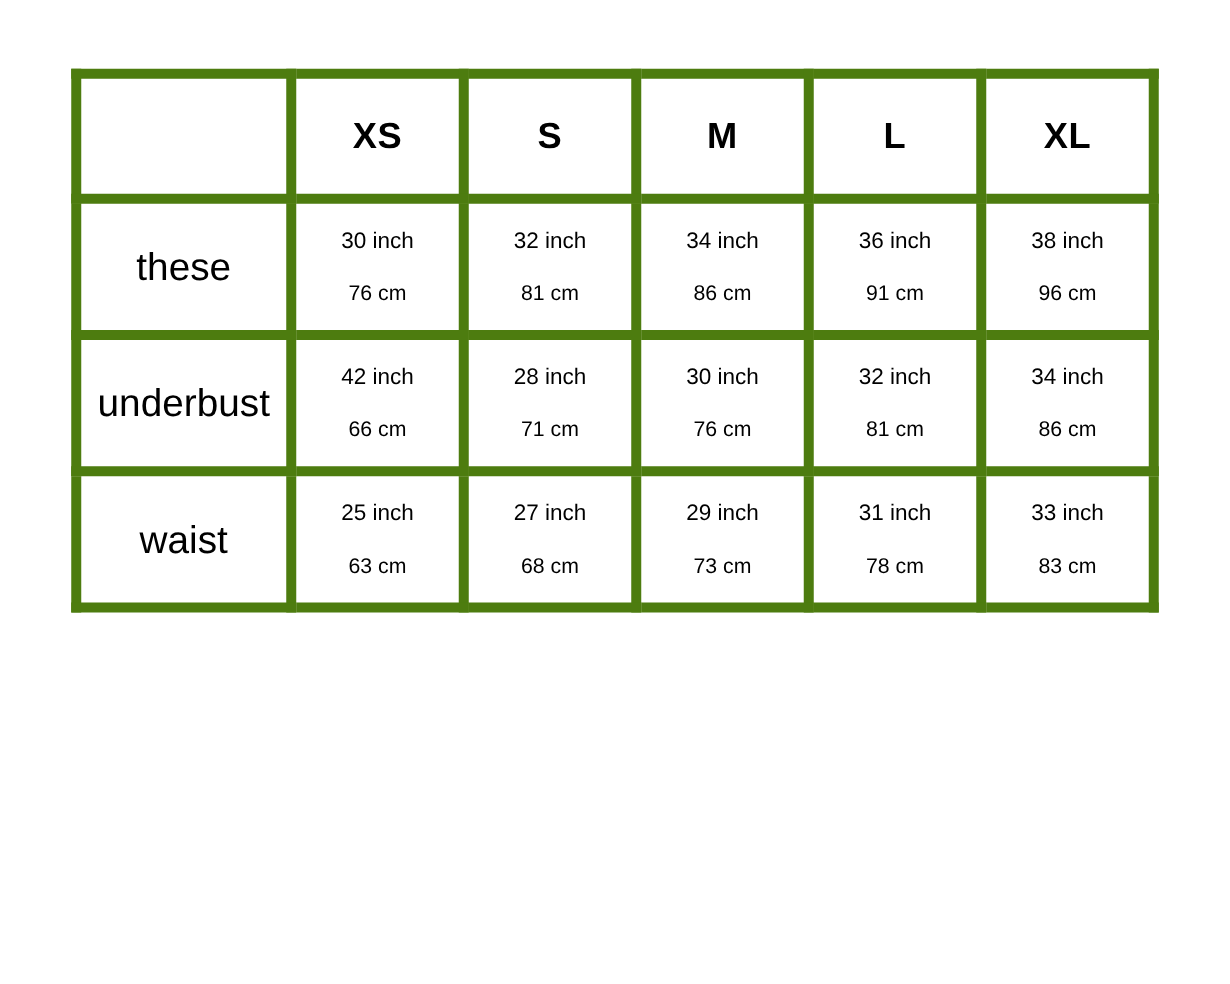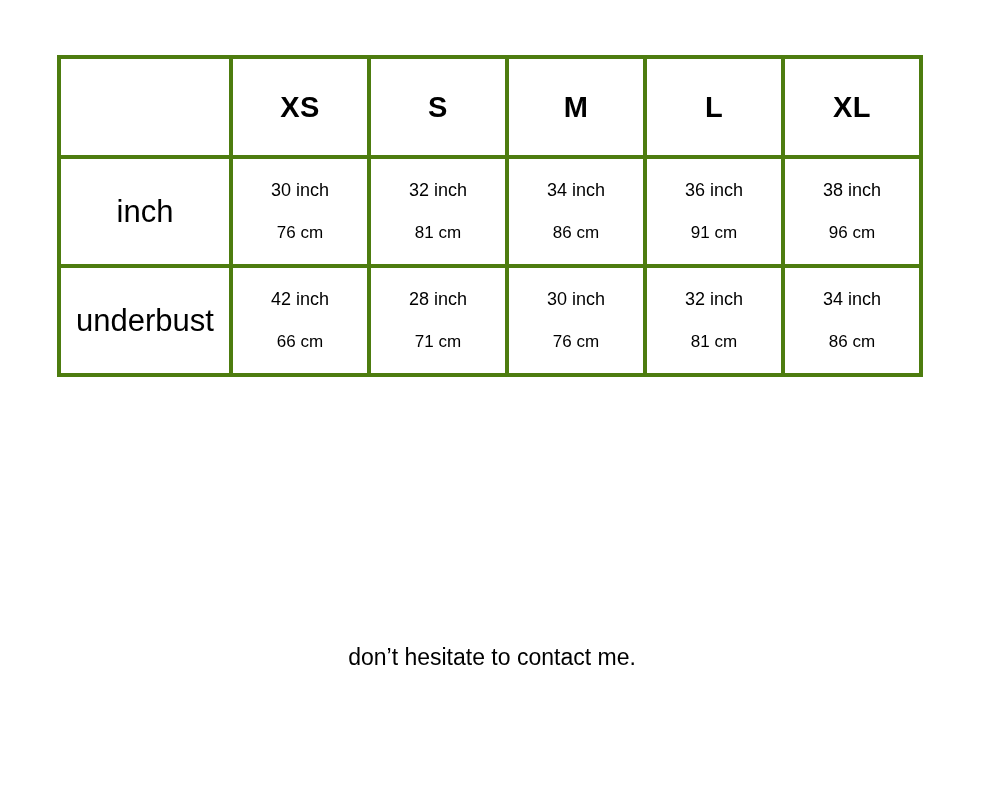--- a/index.html
+++ b/index.html
@@ -16,21 +16,21 @@
     position: absolute;
     left: 57px;
     top: 55px;
   }
   table.size-chart {
     border-collapse: collapse;
     table-layout: fixed;
   }
   table.size-chart th,
   table.size-chart td {
-    border: 4px solid #4d7c0f;
+    border: 8px solid #4d7c0f;
     background: #ffffff;
     text-align: center;
     vertical-align: middle;
     padding: 0;
   }
   .col-label { width: 172px; }
   .col-size  { width: 138px; }
   tr.header-row { height: 100px; }
   tr.data-row   { height: 109px; }
   th.size-header {
@@ -78,21 +78,21 @@
         <th></th>
         <th class="size-header">XS</th>
         <th class="size-header">S</th>
         <th class="size-header">M</th>
         <th class="size-header">L</th>
         <th class="size-header">XL</th>
       </tr>
     </thead>
     <tbody>
       <tr class="data-row">
-        <td class="row-label">inch</td>
+        <td class="row-label">these</td>
         <td class="measure-cell">
           <div class="inch-value">30 inch</div>
           <div class="cm-value">76 cm</div>
         </td>
         <td class="measure-cell">
           <div class="inch-value">32 inch</div>
           <div class="cm-value">81 cm</div>
         </td>
         <td class="measure-cell">
           <div class="inch-value">34 inch</div>
@@ -123,19 +123,41 @@
         </td>
         <td class="measure-cell">
           <div class="inch-value">32 inch</div>
           <div class="cm-value">81 cm</div>
         </td>
         <td class="measure-cell">
           <div class="inch-value">34 inch</div>
           <div class="cm-value">86 cm</div>
         </td>
       </tr>
+      <tr class="data-row">
+        <td class="row-label">waist</td>
+        <td class="measure-cell">
+          <div class="inch-value">25 inch</div>
+          <div class="cm-value">63 cm</div>
+        </td>
+        <td class="measure-cell">
+          <div class="inch-value">27 inch</div>
+          <div class="cm-value">68 cm</div>
+        </td>
+        <td class="measure-cell">
+          <div class="inch-value">29 inch</div>
+          <div class="cm-value">73 cm</div>
+        </td>
+        <td class="measure-cell">
+          <div class="inch-value">31 inch</div>
+          <div class="cm-value">78 cm</div>
+        </td>
+        <td class="measure-cell">
+          <div class="inch-value">33 inch</div>
+          <div class="cm-value">83 cm</div>
+        </td>
+      </tr>
     </tbody>
   </table>
 </div>
 
 <div class="footer-note">
-  <div>don’t hesitate to contact me.</div>
 </div>
 
 </body></html>

